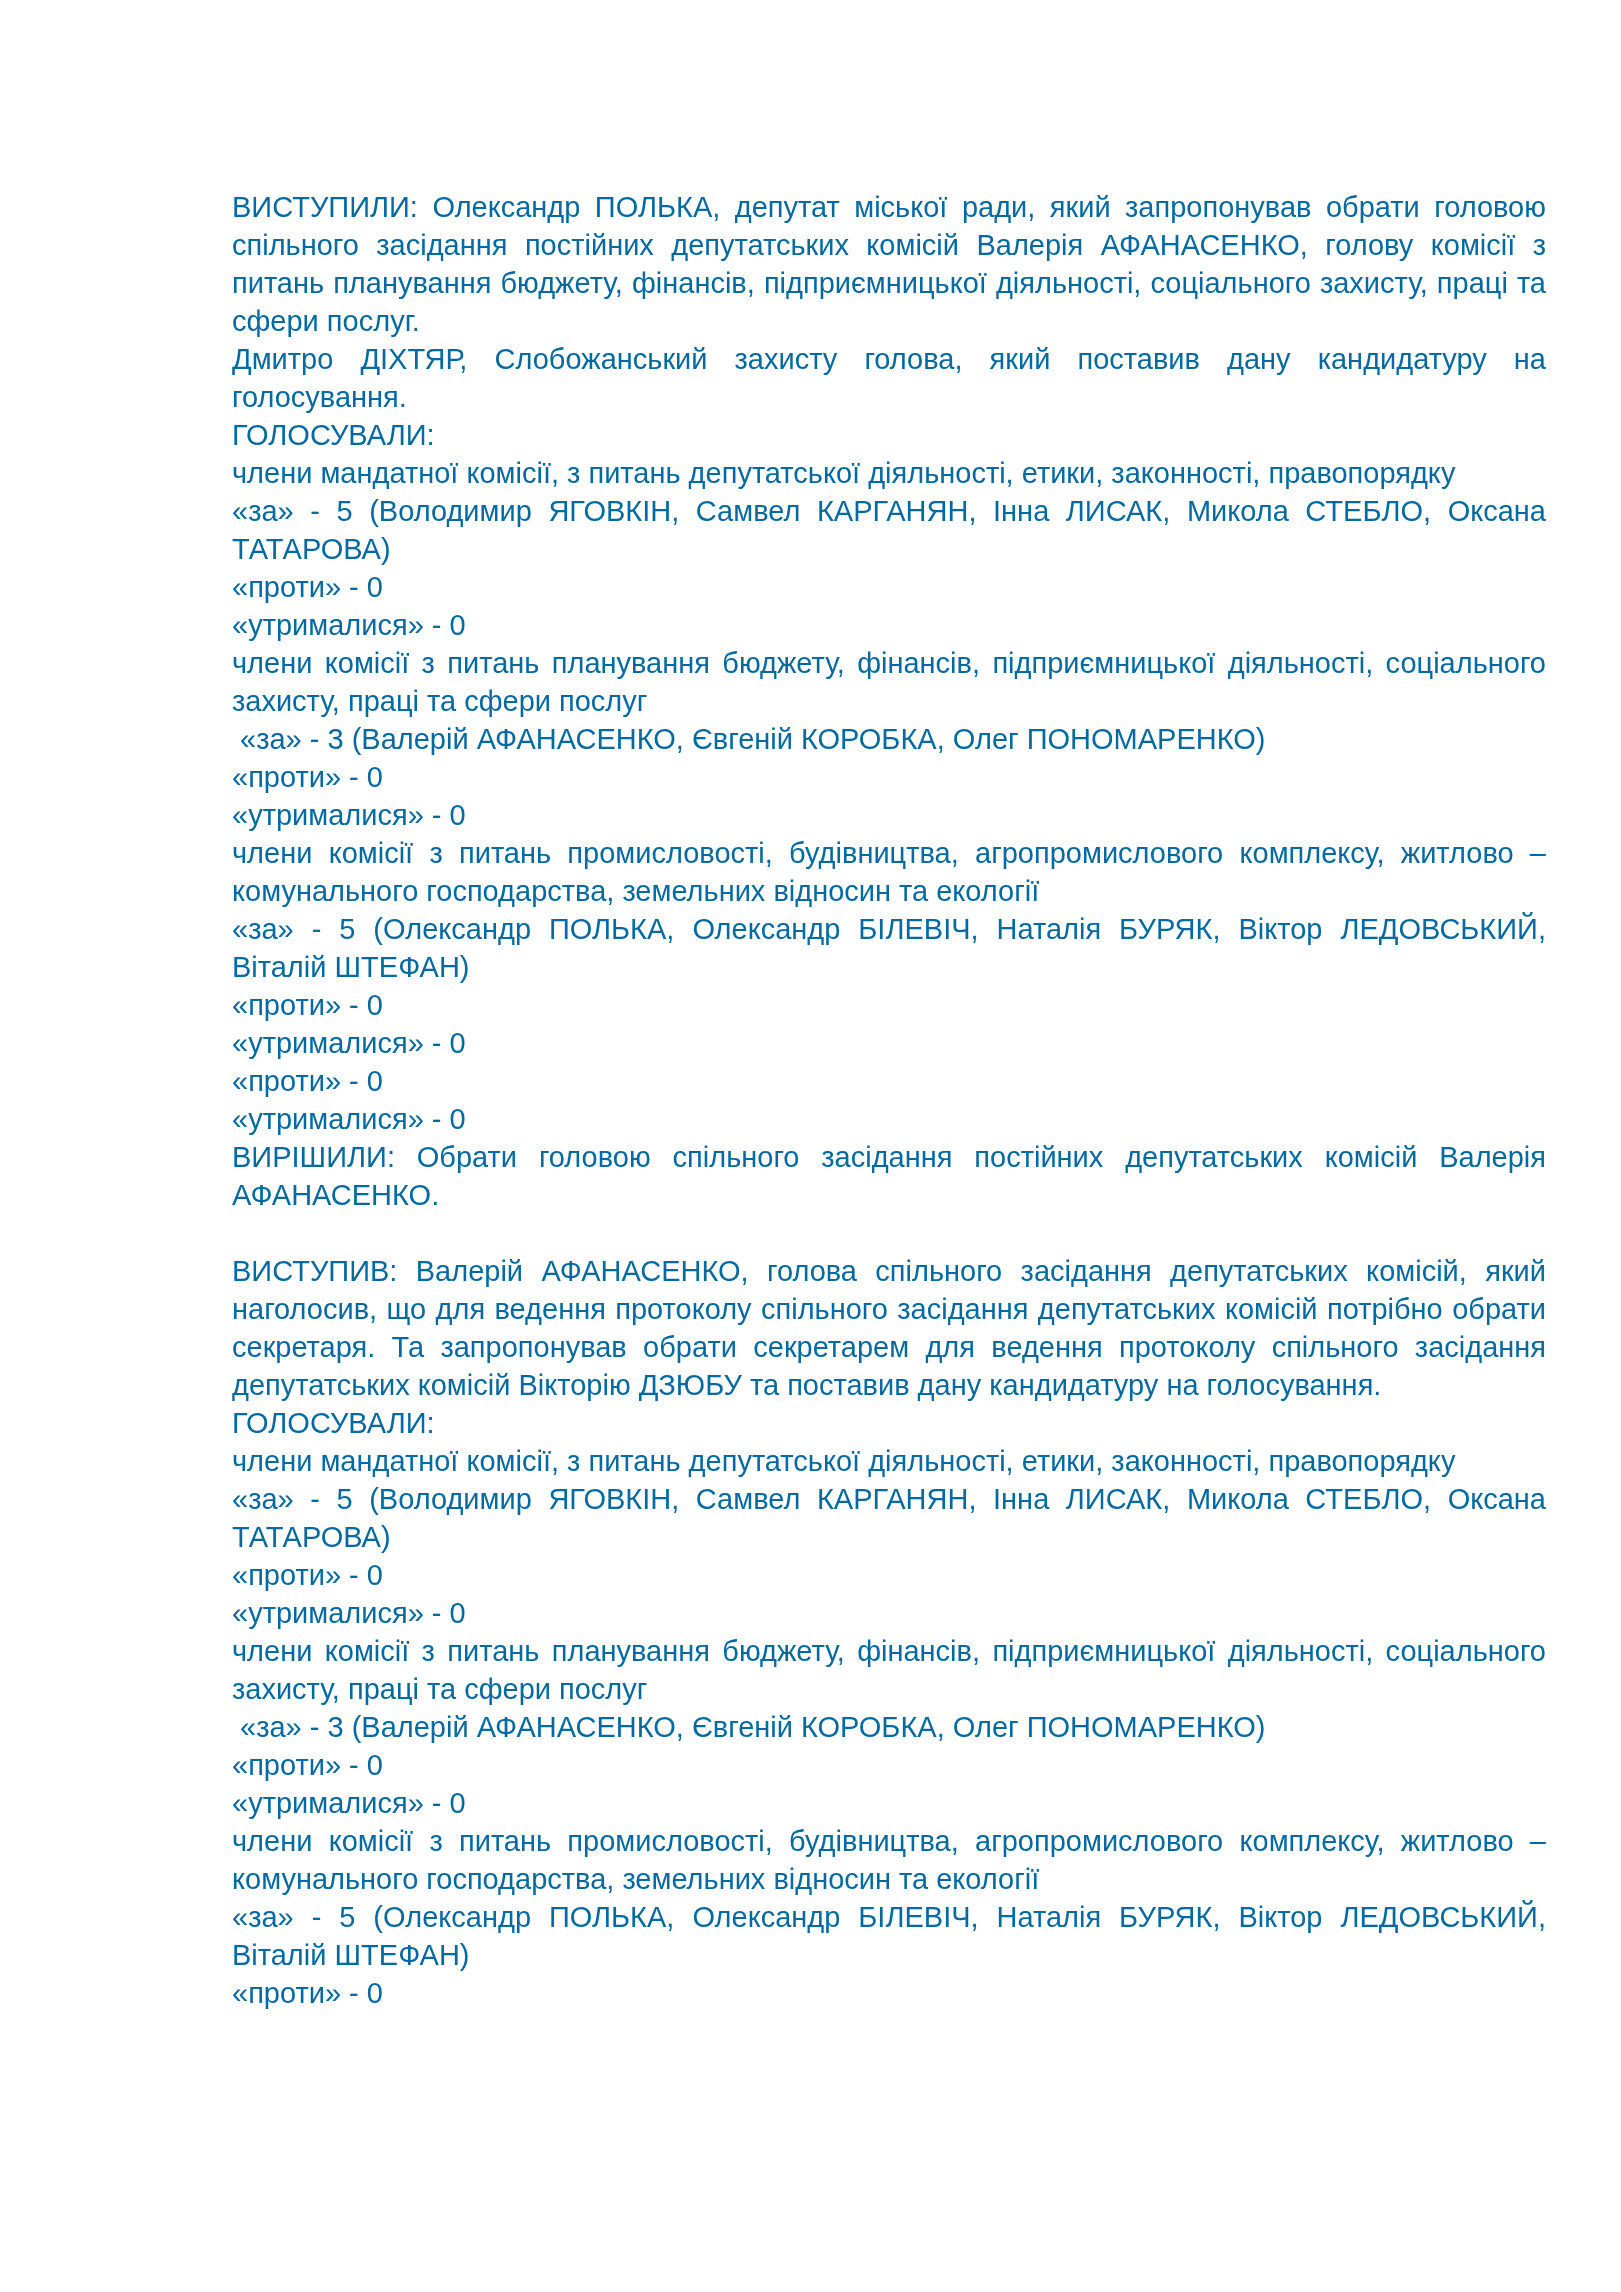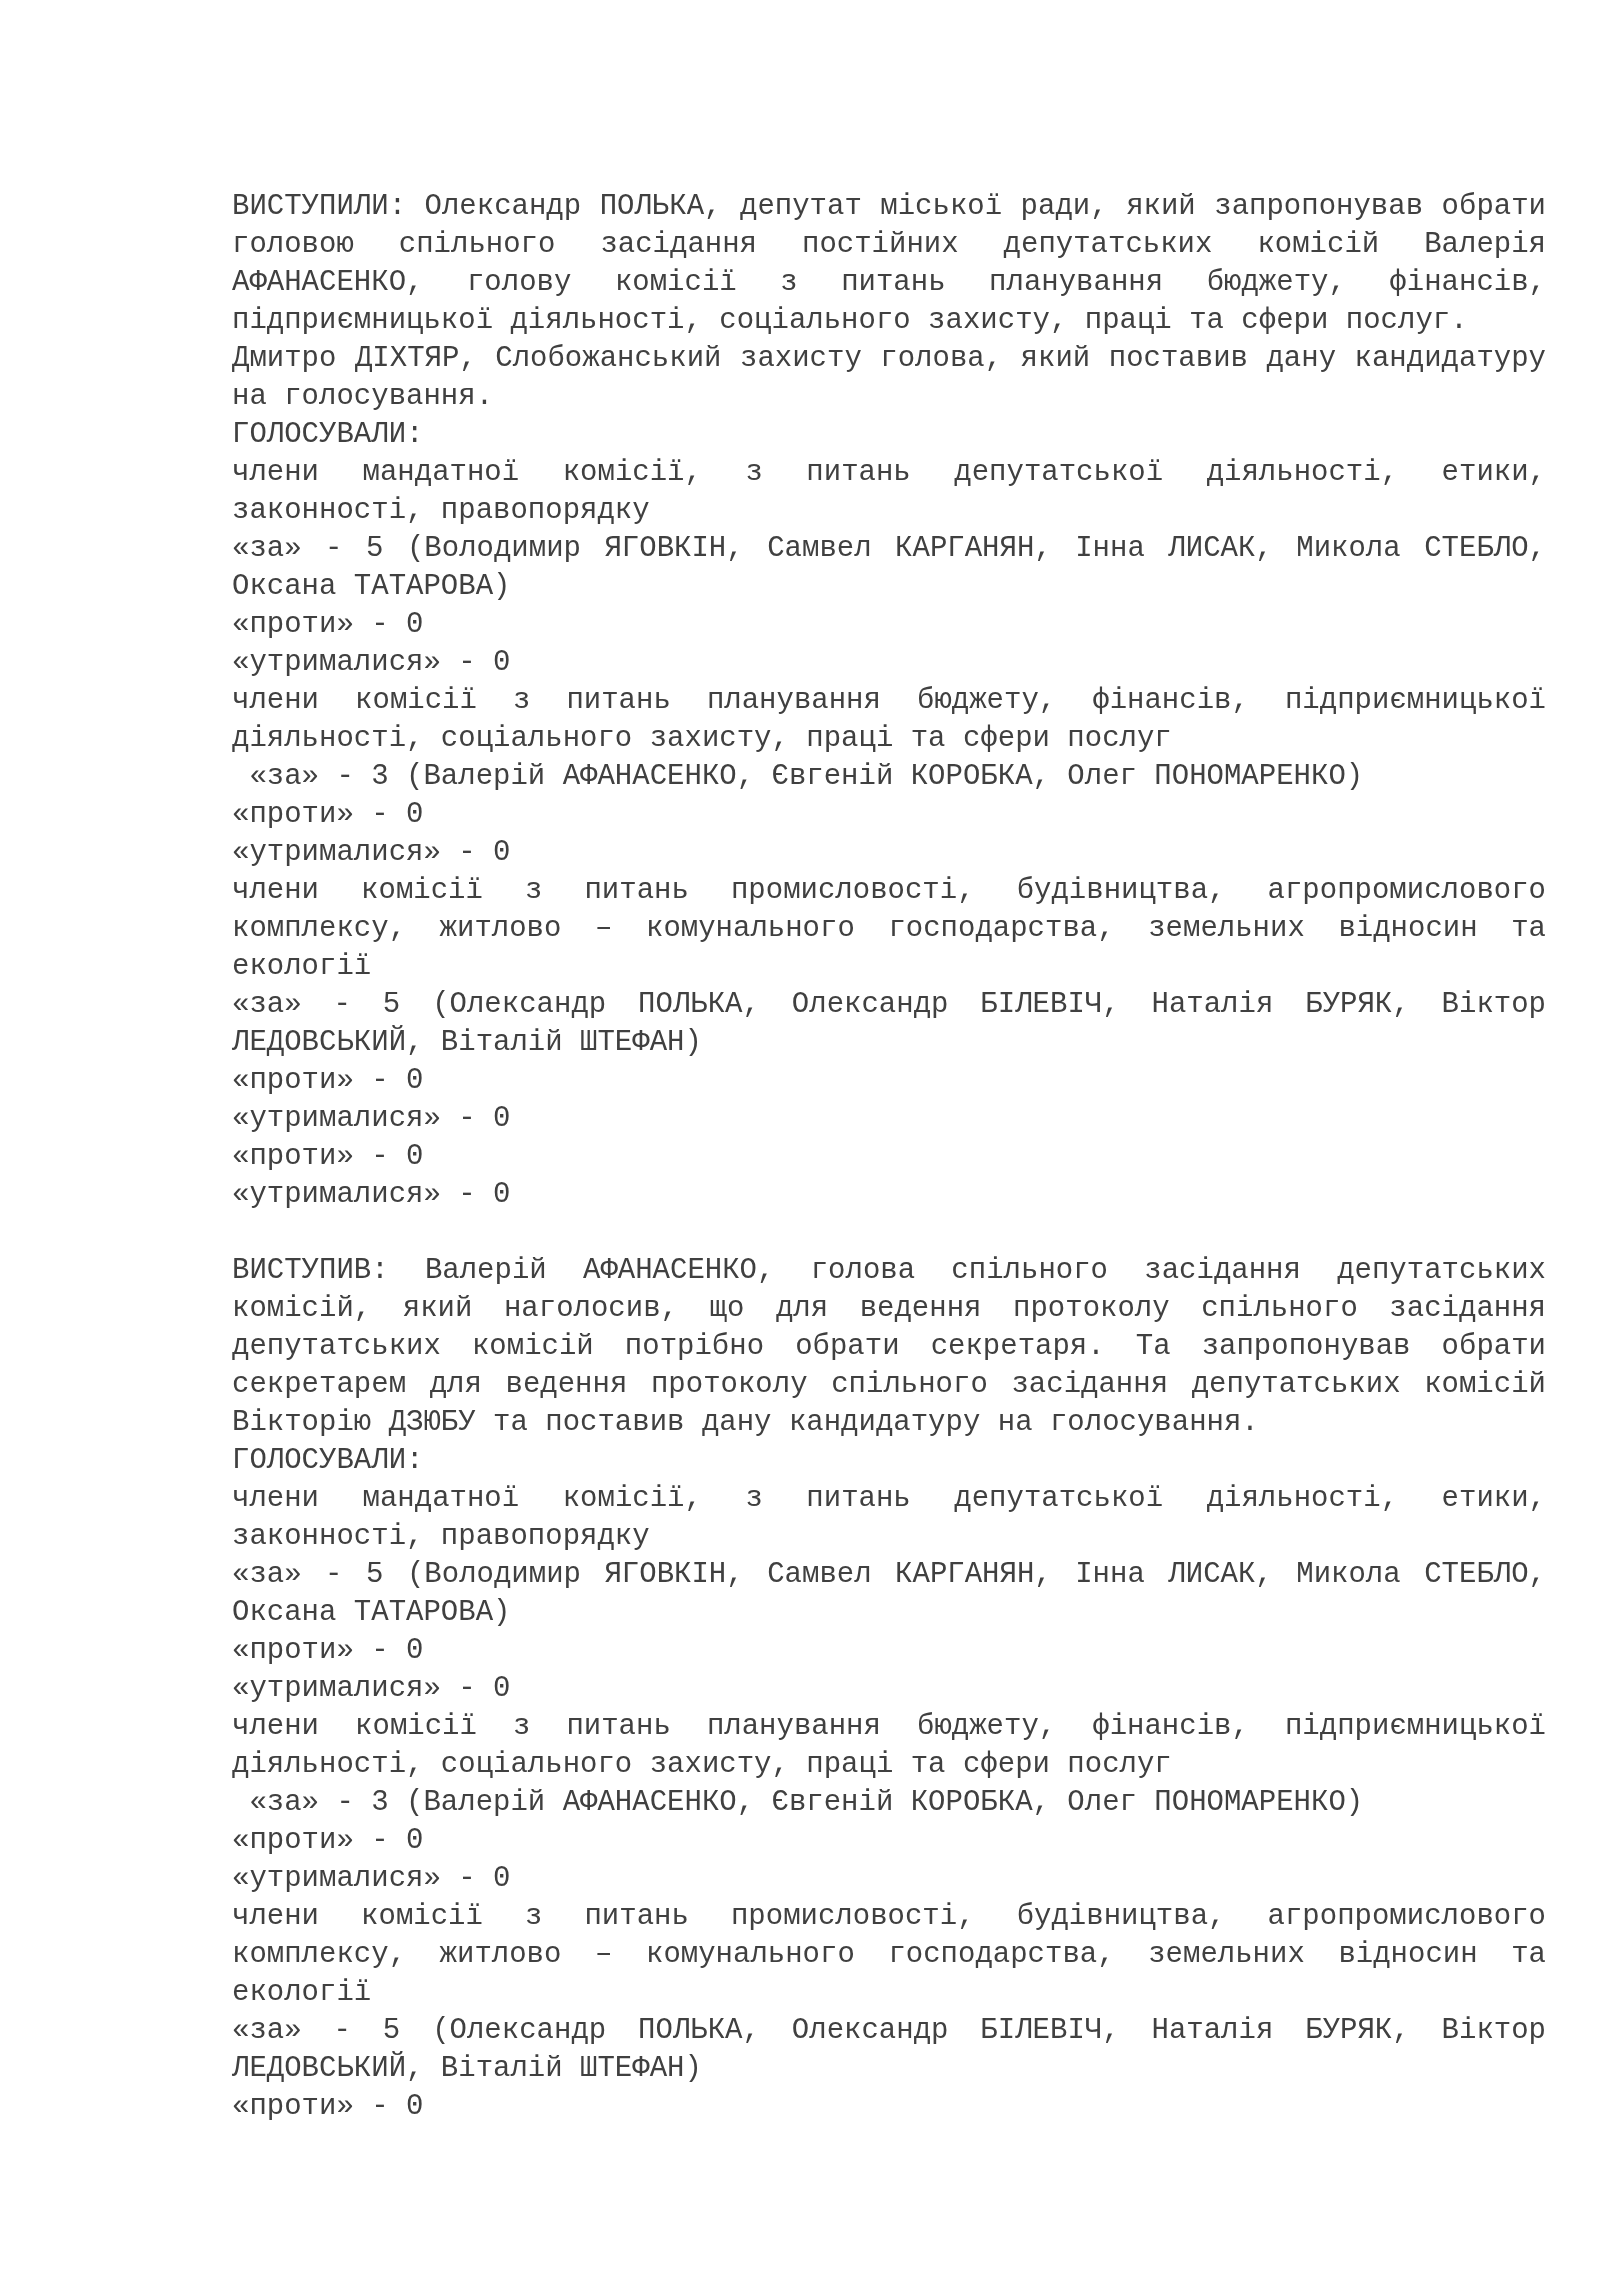--- a/index.html
+++ b/index.html
@@ -12,24 +12,24 @@
     width: 1621px;
     height: 2293px;
     background: #ffffff;
     overflow: hidden;
   }
   .textblock {
     position: absolute;
     left: 232px;
     top: 188px;
     width: 1314px;
-    font-family: Liberation Mono, monospace;
+    font-family: Liberation Sans, sans-serif;
     font-size: 29px;
     line-height: 38px;
-    color: #404040;
+    color: #0369a1;
     text-align: justify;
   }
   .textblock p {
     margin: 0;
     padding: 0;
   }
   .textblock p.blank {
     min-height: 38px;
   }
 </style>
@@ -48,20 +48,21 @@
       <p class="para">члени комісії з питань планування бюджету, фінансів, підприємницької діяльності, соціального захисту, праці та сфери послуг</p>
       <p class="para">&nbsp;«за» - 3 (Валерій АФАНАСЕНКО, Євгеній КОРОБКА, Олег ПОНОМАРЕНКО)</p>
       <p class="para">«проти» - 0</p>
       <p class="para">«утрималися» - 0</p>
       <p class="para">члени комісії з питань промисловості, будівництва, агропромислового комплексу, житлово – комунального господарства, земельних відносин та екології</p>
       <p class="para">«за» - 5 (Олександр ПОЛЬКА, Олександр БІЛЕВІЧ, Наталія БУРЯК, Віктор ЛЕДОВСЬКИЙ, Віталій ШТЕФАН)</p>
       <p class="para">«проти» - 0</p>
       <p class="para">«утрималися» - 0</p>
       <p class="para">«проти» - 0</p>
       <p class="para">«утрималися» - 0</p>
+      <p class="para">ВИРІШИЛИ: Обрати головою спільного засідання постійних депутатських комісій Валерія АФАНАСЕНКО.</p>
       <p class="para blank"></p>
       <p class="para">ВИСТУПИВ: Валерій АФАНАСЕНКО, голова спільного засідання депутатських комісій, який наголосив, що для ведення протоколу спільного засідання депутатських комісій потрібно обрати секретаря. Та запропонував обрати секретарем для ведення протоколу спільного засідання депутатських комісій Вікторію ДЗЮБУ та поставив дану кандидатуру на голосування.</p>
       <p class="para">ГОЛОСУВАЛИ:</p>
       <p class="para">члени мандатної комісії, з питань депутатської діяльності, етики, законності, правопорядку</p>
       <p class="para">«за» - 5 (Володимир ЯГОВКІН, Самвел КАРГАНЯН, Інна ЛИСАК, Микола СТЕБЛО, Оксана ТАТАРОВА)</p>
       <p class="para">«проти» - 0</p>
       <p class="para">«утрималися» - 0</p>
       <p class="para">члени комісії з питань планування бюджету, фінансів, підприємницької діяльності, соціального захисту, праці та сфери послуг</p>
       <p class="para">&nbsp;«за» - 3 (Валерій АФАНАСЕНКО, Євгеній КОРОБКА, Олег ПОНОМАРЕНКО)</p>
       <p class="para">«проти» - 0</p>

